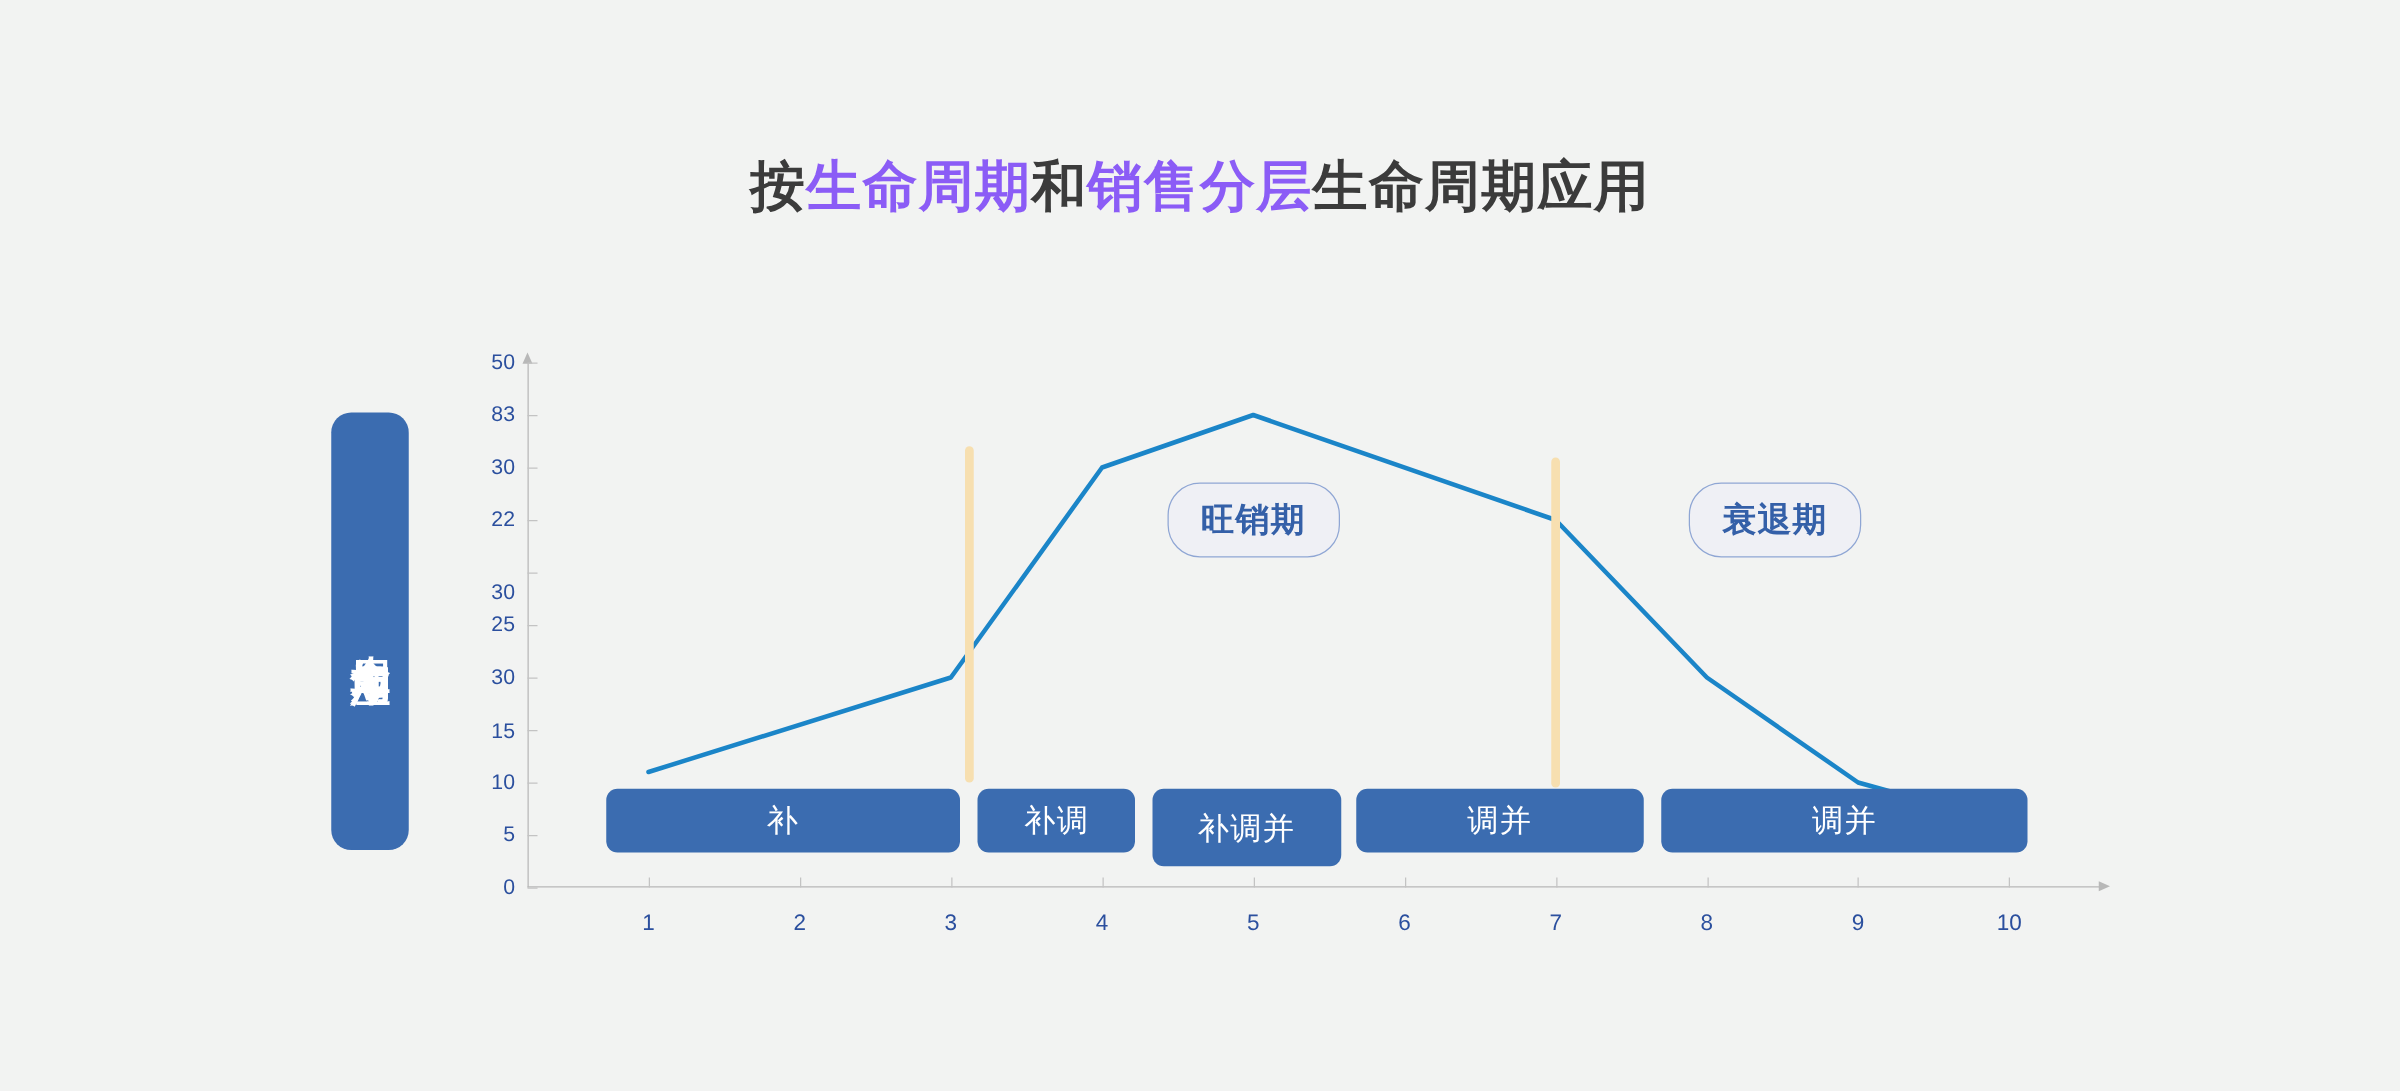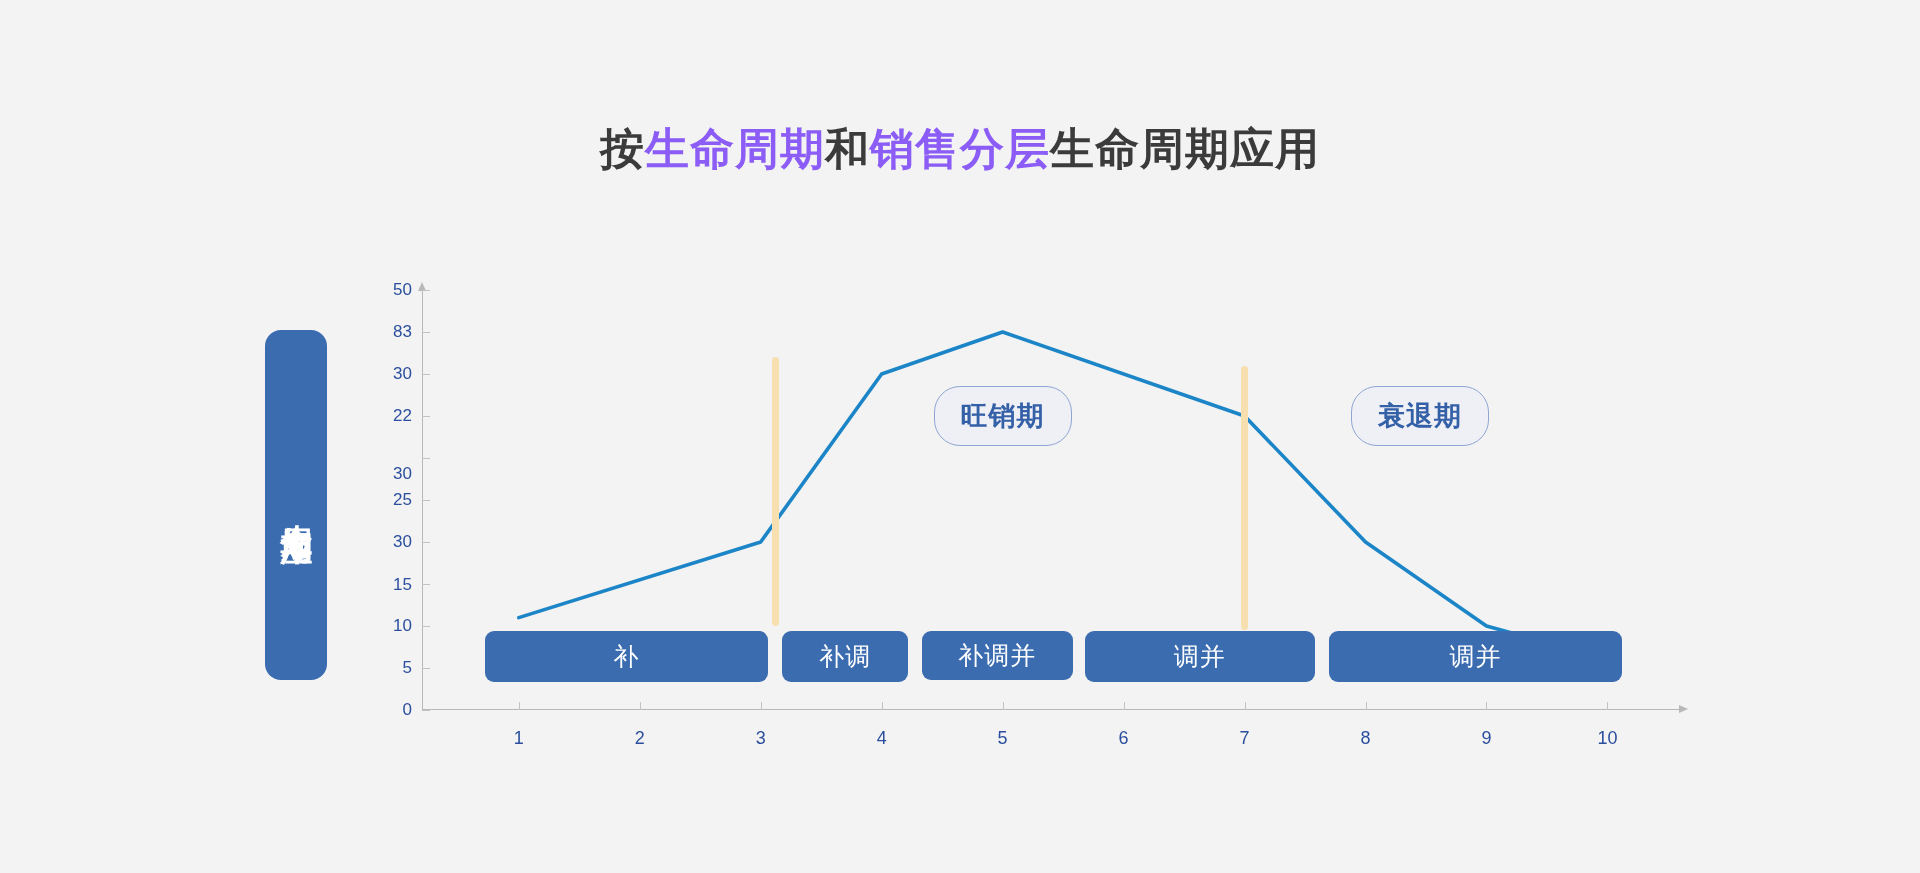--- a/index.html
+++ b/index.html
@@ -174,19 +174,19 @@
       <div class="xtick" style="left: 943.5px;"></div>
       <div class="xlab" style="left: 943.5px; top: 438px;">8</div>
       <div class="xtick" style="left: 1064.46px;"></div>
       <div class="xlab" style="left: 1064.46px; top: 438px;">9</div>
       <div class="xtick" style="left: 1185.42px;"></div>
       <div class="xlab" style="left: 1185.42px; top: 438px;">10</div>
       <div class="divider" style="left: 349.708px; top: 67.2px; height: 268.8px;"></div>
       <div class="divider" style="left: 819.038px; top: 75.6px; height: 264.6px;"></div>
       <div class="bar" style="left: 62.9px; width: 283.05px; top: 341.04px; height: 51.24px;">补</div>
       <div class="bar" style="left: 360.465px; width: 125.8px; top: 341.04px; height: 51.24px;">补调</div>
-      <div class="bar" style="left: 499.571px; width: 151.202px; top: 341.04px; height: 49px;">补调并</div>
+      <div class="bar" style="left: 499.571px; width: 151.202px; top: 341.04px; height: 62px;">补调并</div>
       <div class="bar" style="left: 662.869px; width: 229.827px; top: 341.04px; height: 51.24px;">调并</div>
       <div class="bar" style="left: 907.212px; width: 292.727px; top: 341.04px; height: 51.24px;">调并</div>
       <div class="pill" style="left: 580.615px; top: 126px;">旺销期</div>
       <div class="pill" style="left: 997.933px; top: 126px;">衰退期</div>
     </div>
 </div>
 
 </body></html>

